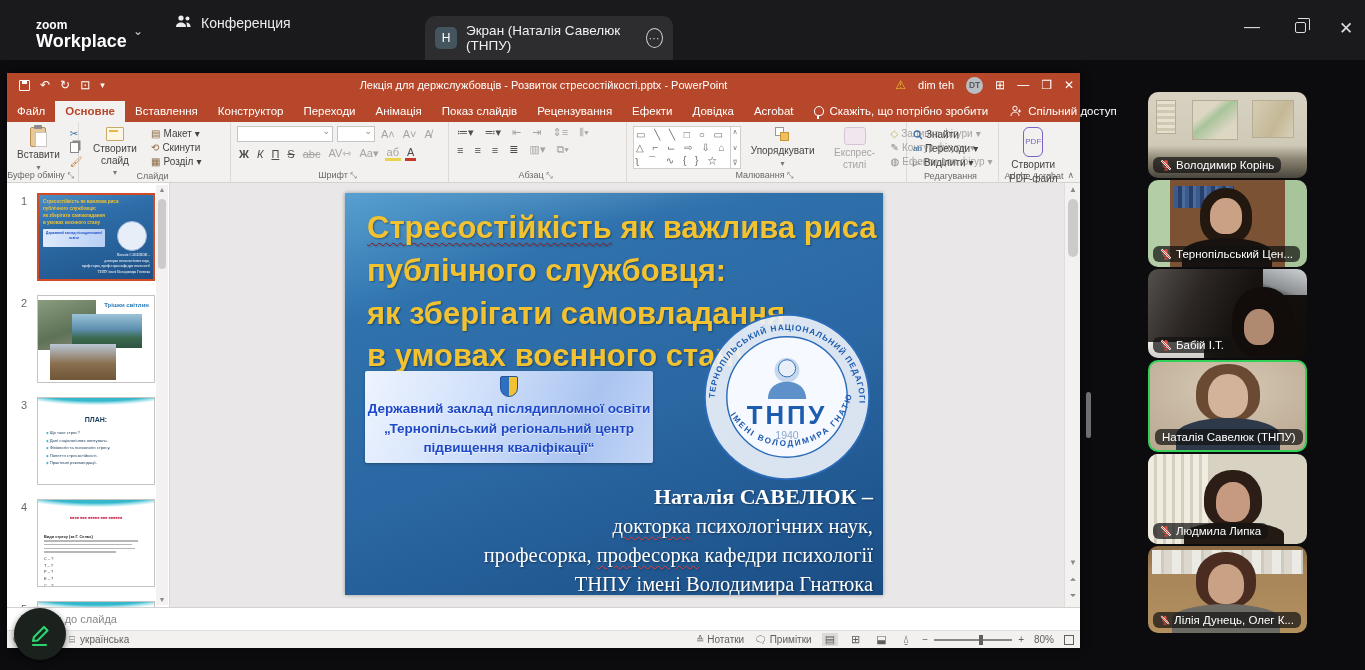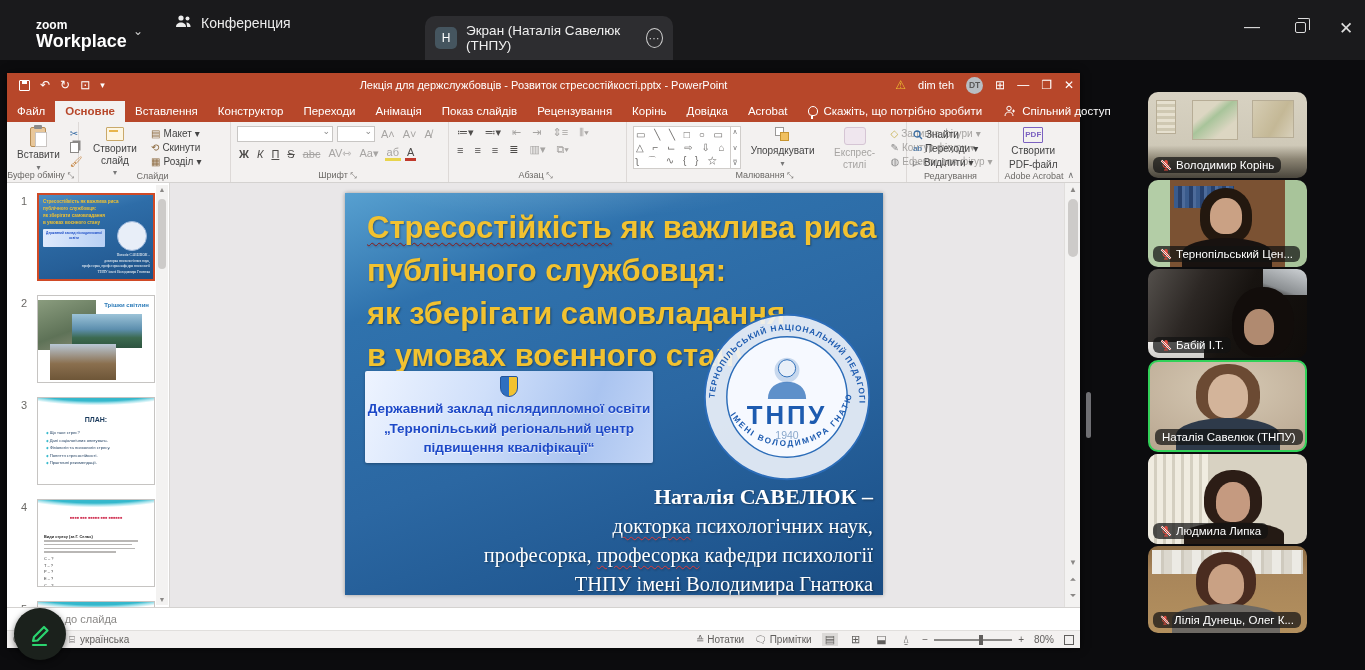--- a/index.html
+++ b/index.html
@@ -69,21 +69,21 @@
 .fg.b{font-weight:bold}.fg.i{font-style:italic}.fg.u{text-decoration:underline}.fg.s{text-decoration:line-through}
 .dim{color:#a6a4a2}
 .shapegrid{border:1px solid #d0cdca;background:#fff;padding:1px 2px;display:grid;grid-template-rows:repeat(3,13px);grid-auto-flow:row;font-size:10px;color:#6d6b69;line-height:13px}
 .shapegrid span{letter-spacing:3px;white-space:nowrap}
 .shapescroll{display:flex;flex-direction:column;border:1px solid #d0cdca;border-left:none;background:#fff;font-size:7px;color:#777;justify-content:space-between;padding:1px 2px}
 .arrange-ic{width:16px;height:16px;position:relative}
 .arrange-ic i{position:absolute;width:9px;height:9px;border:1px solid #9a9896;background:#fff}
 .arrange-ic i.or{left:5px;top:5px;background:#f0c060;border-color:#c89530}
 .qs-ic{width:22px;height:18px;background:#efe6ee;border:1px solid #d5c5d4;border-radius:3px}
 .editlist{display:flex;flex-direction:column;gap:3px;padding-top:3px}
-.pdfic{width:20px;height:16px;border:1.4px solid #7b61c0;border-radius:1px;color:#7b61c0;font-size:8px;display:flex;align-items:center;justify-content:center;font-weight:bold}
+.pdfic{width:20px;height:30px;border:1.4px solid #7b61c0;border-radius:6px;color:#7b61c0;font-size:8px;display:flex;align-items:center;justify-content:center;font-weight:normal}
 .collapse{position:absolute;right:6px;bottom:2px;font-size:9px;color:#777}
 
 
 .ppt-body{height:424px;display:flex;background:#e9e7e8;position:relative}
 .thumbs{width:163px;background:#fff;border-right:1px solid #d8d6d4;position:relative;padding-top:10px;overflow:hidden}
 .thumbrow{display:flex;gap:6px;margin:0 0 14px 14px}
 .tnum{font-size:11px;color:#6b6966;width:10px;padding-top:2px}
 .thumb{width:118px;height:88px;background:#fff;border:1px solid #c6c4c2;position:relative;overflow:hidden}
 .thumb.sel{border:2px solid #d04a26}
 .mini-slide{position:absolute;inset:0;background:linear-gradient(165deg,#4d8ec4 0%,#2e6da8 30%,#265f98 70%,#1d4f84 100%)}
@@ -227,21 +227,21 @@
 
     <div class="ppt-tabs">
       <span class="tab">Файл</span>
       <span class="tab active">Основне</span>
       <span class="tab">Вставлення</span>
       <span class="tab">Конструктор</span>
       <span class="tab">Переходи</span>
       <span class="tab">Анімація</span>
       <span class="tab">Показ слайдів</span>
       <span class="tab">Рецензування</span>
-      <span class="tab">Корінь</span>
+      <span class="tab">Ефекти</span>
       <span class="tab">Довідка</span>
       <span class="tab">Acrobat</span>
       <span class="tellme">
         <span class="bulb"></span>
         <span>Скажіть, що потрібно зробити</span>
       </span>
       <span class="share">
         <svg width="12" height="12" viewBox="0 0 12 12">
             <circle cx="5" cy="3.4" r="2.2" fill="none" stroke="#fff"></circle>
             <path d="M1 11c0-2.6 1.8-4 4-4s4 1.4 4 4" fill="none" stroke="#fff"></path>

